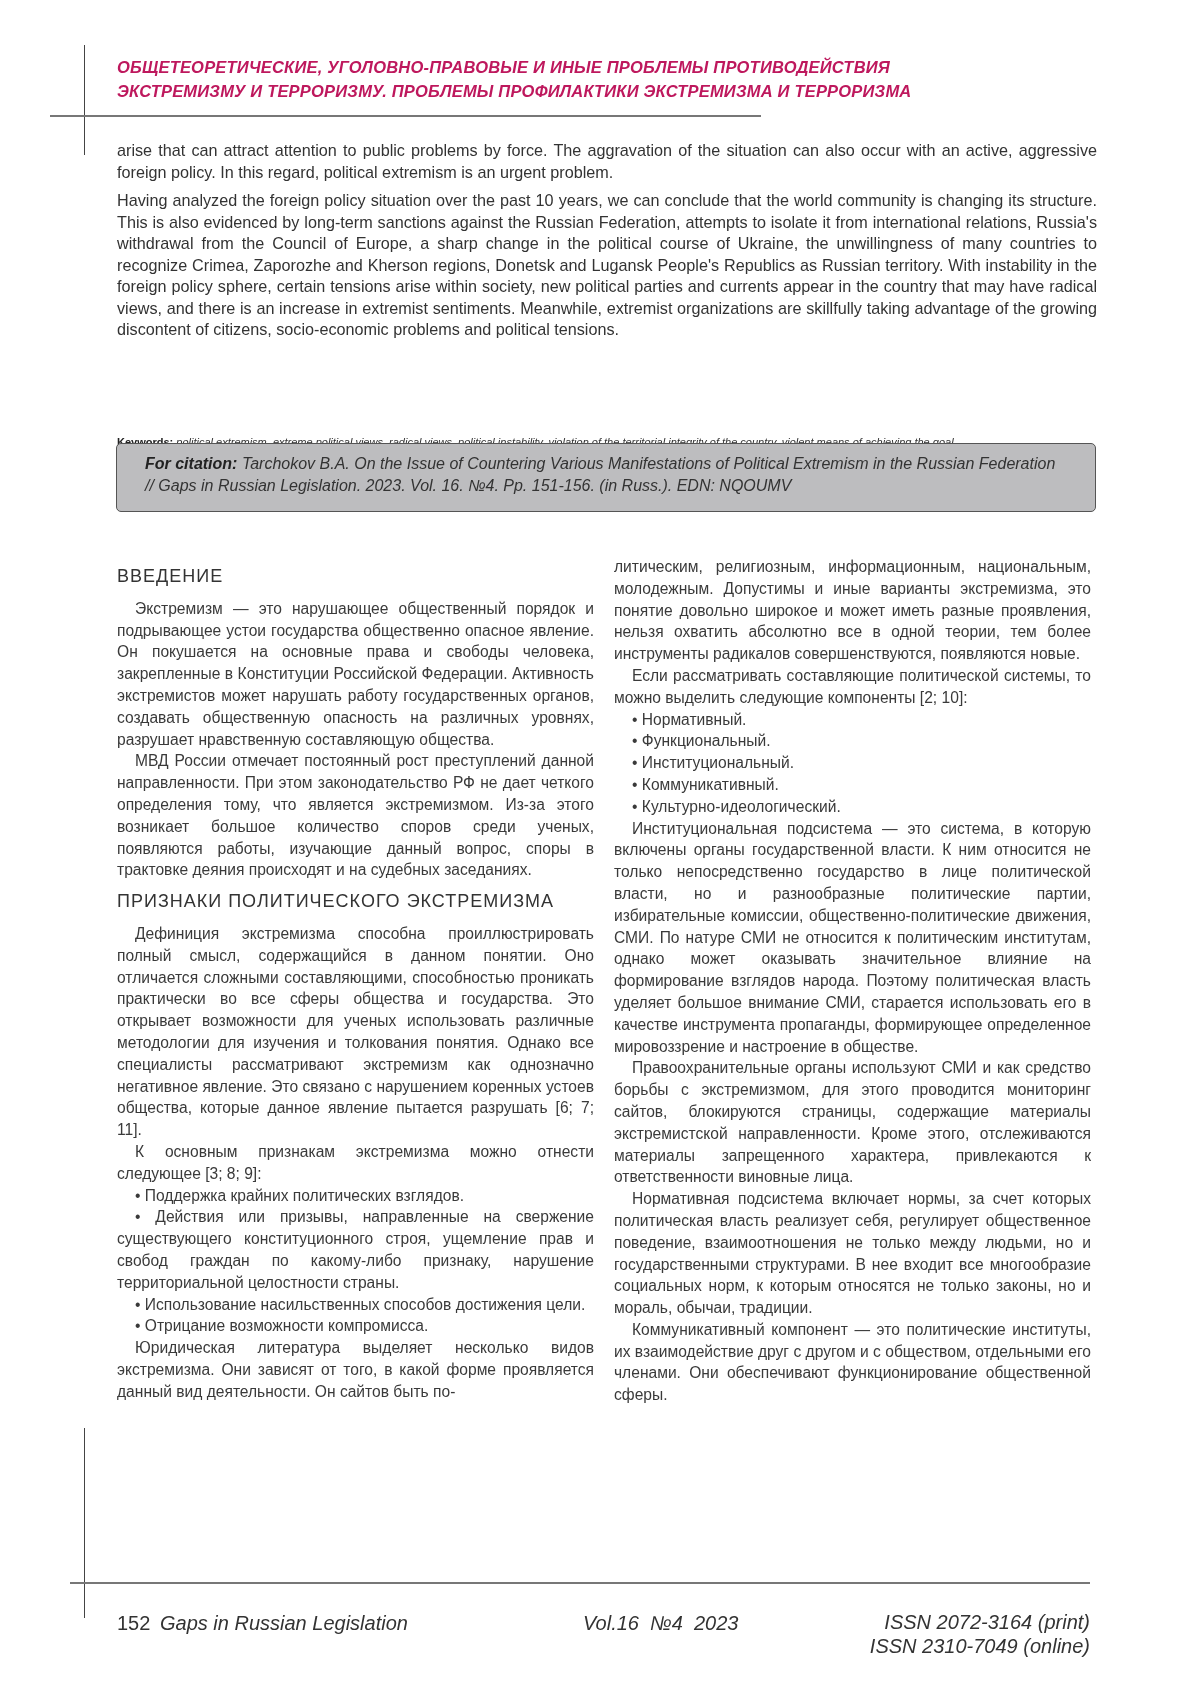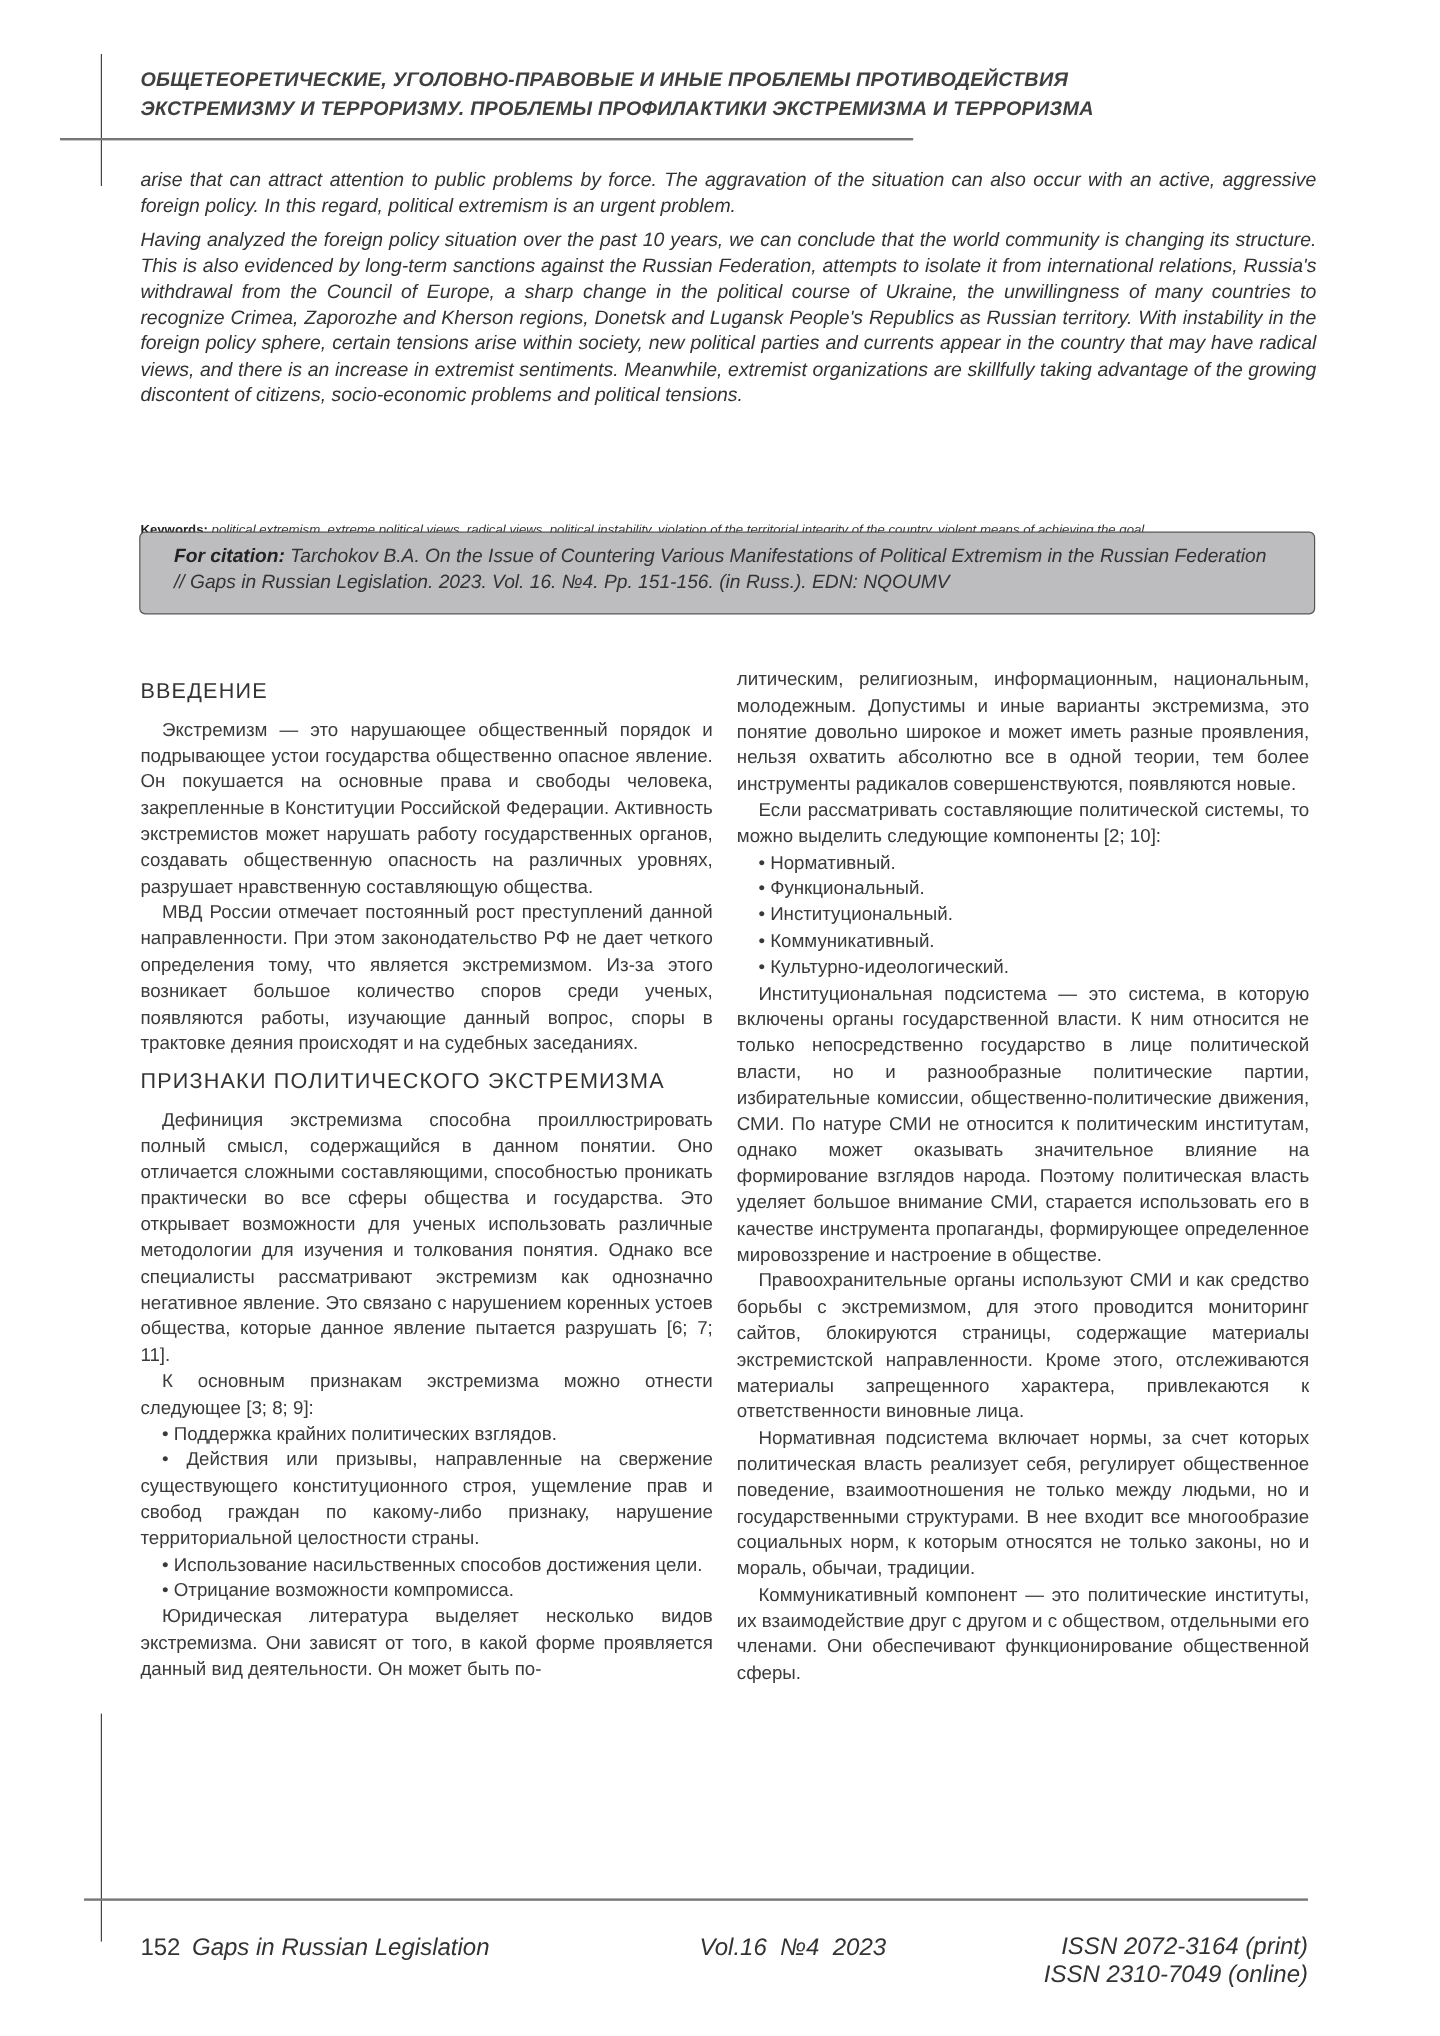--- a/index.html
+++ b/index.html
@@ -4,24 +4,24 @@
 <style>
   html, body { margin: 0; padding: 0; background: #ffffff; }
   body { width: 1200px; height: 1697px; position: relative; overflow: hidden;
          font-family: "Liberation Sans", sans-serif; color: #333; }
 
   .vline { position: absolute; width: 1px; background: #444; }
   .hline { position: absolute; height: 2px; background: #777; }
 
   .running-head { position: absolute; left: 117px; top: 55px; width: 980px;
     font-weight: bold; font-style: italic; font-size: 16.5px; line-height: 24px;
-    color: #404040; letter-spacing: 0.2px; }
+    color: #be185d; letter-spacing: 0.2px; }
 
   .abstract { position: absolute; left: 117px; top: 140px; width: 980px;
-    font-style: italic; font-size: 16.2px; line-height: 21.5px; color: #333;
+    font-size: 16.2px; line-height: 21.5px; color: #333;
     text-align: justify; }
   .abstract p { margin: 0 0 7px 0; }
 
   .keywords { position: absolute; left: 117px; top: 388px; width: 980px;
     font-style: italic; font-size: 11px; line-height: 21.5px; text-align: justify; color:#333;margin-top:44px; }
   .keywords b { font-style: normal; font-weight: bold; color:#222; }
 
   .citation-box { position: absolute; left: 116px; top: 443px; width: 980px; height: 69px;
     background: #bdbdbf; border: 1.5px solid #555; border-radius: 5px; box-sizing: border-box;
     padding: 9px 28px; font-style: italic; font-size: 16px; line-height: 22px; color:#333; }
@@ -74,21 +74,21 @@
   <p>МВД России отмечает постоянный рост преступлений данной направленности. При этом законодательство РФ не дает четкого определения тому, что является экстремизмом. Из-за этого возникает большое количество споров среди ученых, появляются работы, изучающие данный вопрос, споры в трактовке деяния происходят и на судебных заседаниях.</p>
   <h2 style="margin-top:10px;">ПРИЗНАКИ ПОЛИТИЧЕСКОГО ЭКСТРЕМИЗМА</h2>
   <p>Дефиниция экстремизма способна проиллюстрировать полный смысл, содержащийся в данном понятии. Оно отличается сложными составляющими, способностью проникать практически во все сферы общества и государства. Это открывает возможности для ученых использовать различные методологии для изучения и толкования понятия. Однако все специалисты рассматривают экстремизм как однозначно негативное явление. Это связано с нарушением коренных устоев общества, которые данное явление пытается разрушать [6; 7; 11].</p>
   <p>К основным признакам экстремизма можно отнести следующее [3; 8; 9]:</p>
   <ul>
     <li>Поддержка крайних политических взглядов.</li>
     <li>Действия или призывы, направленные на свержение существующего конституционного строя, ущемление прав и свобод граждан по какому-либо признаку, нарушение территориальной целостности страны.</li>
     <li>Использование насильственных способов достижения цели.</li>
     <li>Отрицание возможности компромисса.</li>
   </ul>
-  <p>Юридическая литература выделяет несколько видов экстремизма. Они зависят от того, в какой форме проявляется данный вид деятельности. Он может быть по-</p>
+  <p>Юридическая литература выделяет несколько видов экстремизма. Они зависят от того, в какой форме проявляется данный вид деятельности. Он сайтов быть по-</p>
 </div>
 
 <div class="col col-right">
   <p class="noindent">литическим, религиозным, информационным, национальным, молодежным. Допустимы и иные варианты экстремизма, это понятие довольно широкое и может иметь разные проявления, нельзя охватить абсолютно все в одной теории, тем более инструменты радикалов совершенствуются, появляются новые.</p>
   <p>Если рассматривать составляющие политической системы, то можно выделить следующие компоненты [2; 10]:</p>
   <ul>
     <li>Нормативный.</li>
     <li>Функциональный.</li>
     <li>Институциональный.</li>
     <li>Коммуникативный.</li>

